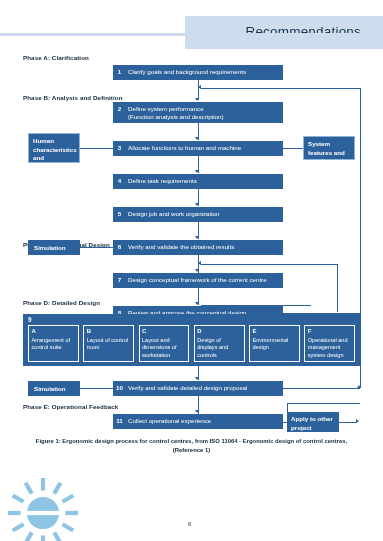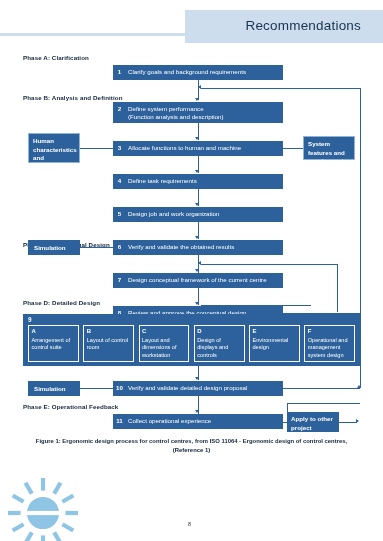--- a/index.html
+++ b/index.html
@@ -5,21 +5,21 @@
   html,body{margin:0;padding:0;}
   body{
     width:383px;height:541px;
     background:#ffffff;
     font-family:"Liberation Sans", sans-serif;
     overflow:hidden;
     position:relative;
   }
   
   .header-band{
-    position:absolute;left:0;top:10px;width:383px;height:33px;background:#ffffff;
+    position:absolute;left:0;top:16px;width:383px;height:33px;background:#ffffff;
   }
   .header-tab{
     position:absolute;left:185px;top:0;width:198px;height:33px;
     background:#cdddee;
   }
   .header-title{
     position:absolute;right:22px;top:8px;
     font-size:13.5px;color:#16334f;letter-spacing:.2px;
     font-family:"Liberation Sans", sans-serif;font-weight:400;
   }

